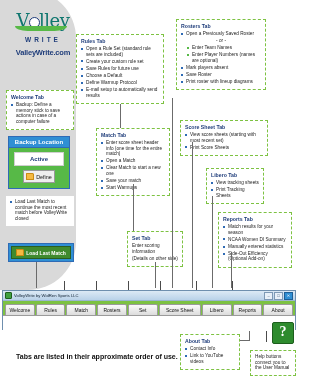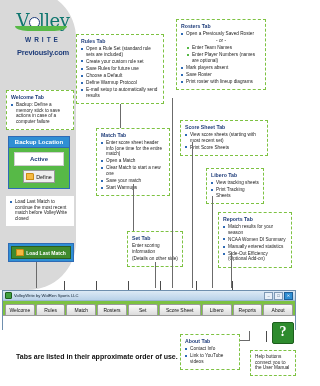--- a/index.html
+++ b/index.html
@@ -174,21 +174,21 @@
 <div id="sheet">
 
   <div class="leftpanel"></div>
 
   <div class="logo">
     <div class="l1">
       <span>V</span><span class="ball"></span><span>lley</span>
       <div class="swoosh"></div>
     </div>
     <div class="l2">WRITE</div>
-    <div class="l3">Previously.com</div>
+    <div class="l3">ValleyWrite.com</div>
   </div>
 
   <div class="callout" style="left:6px;top:90px;width:68px;">
     <h4>Welcome Tab</h4>
     <ul>
       <li>Backup: Define a memory stick to save actions in case of a computer failure</li>
     </ul>
   </div>
 
   <div class="bk-box">

